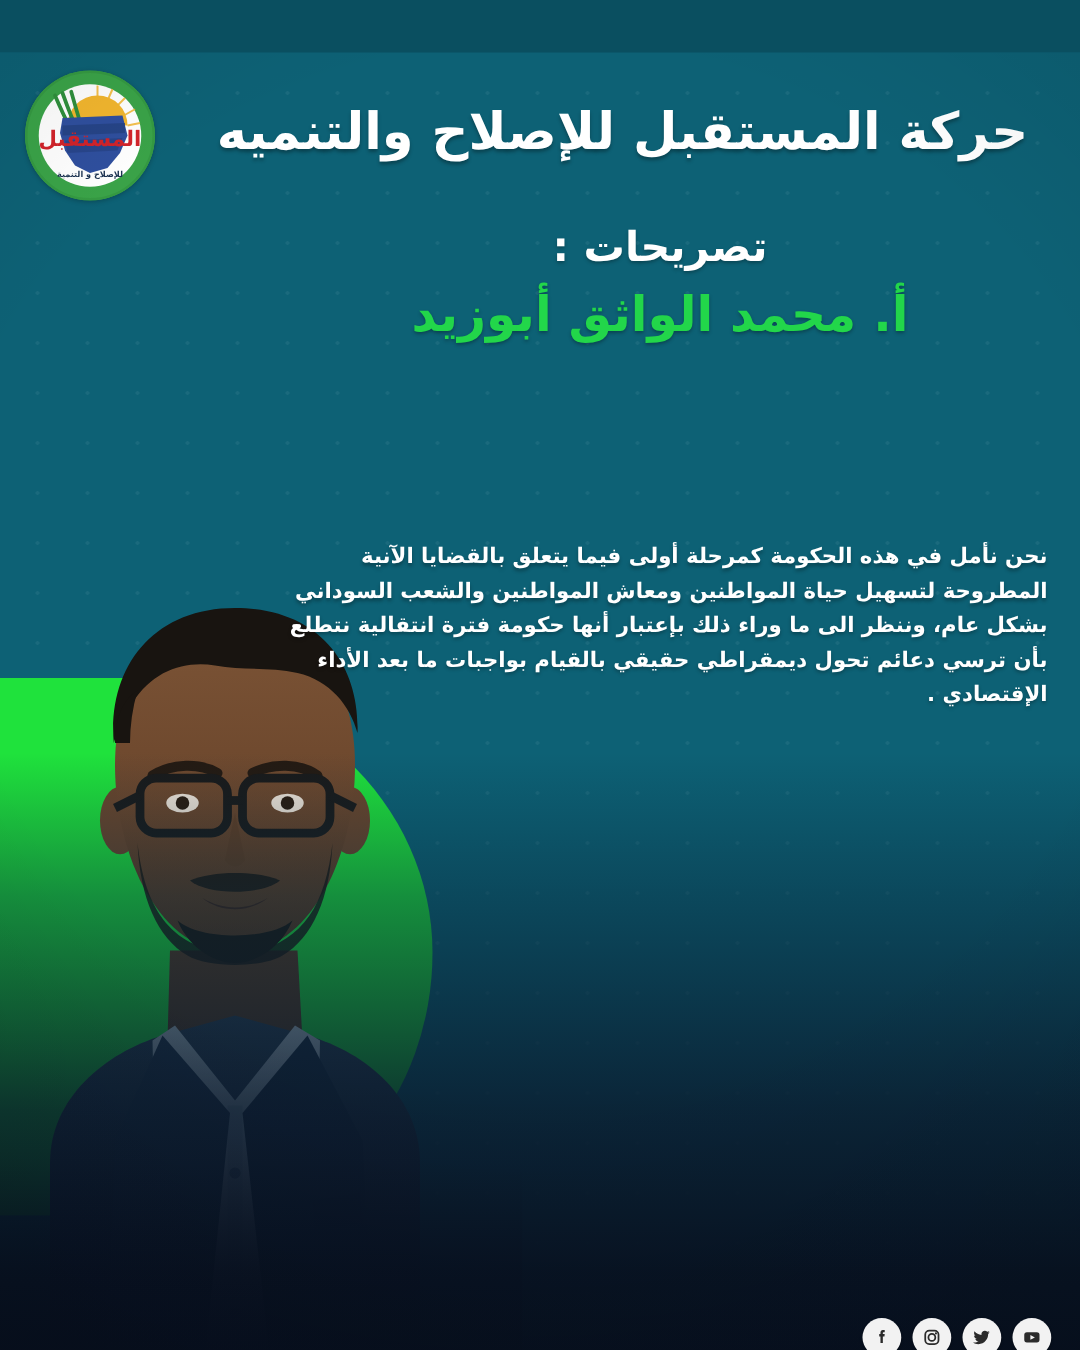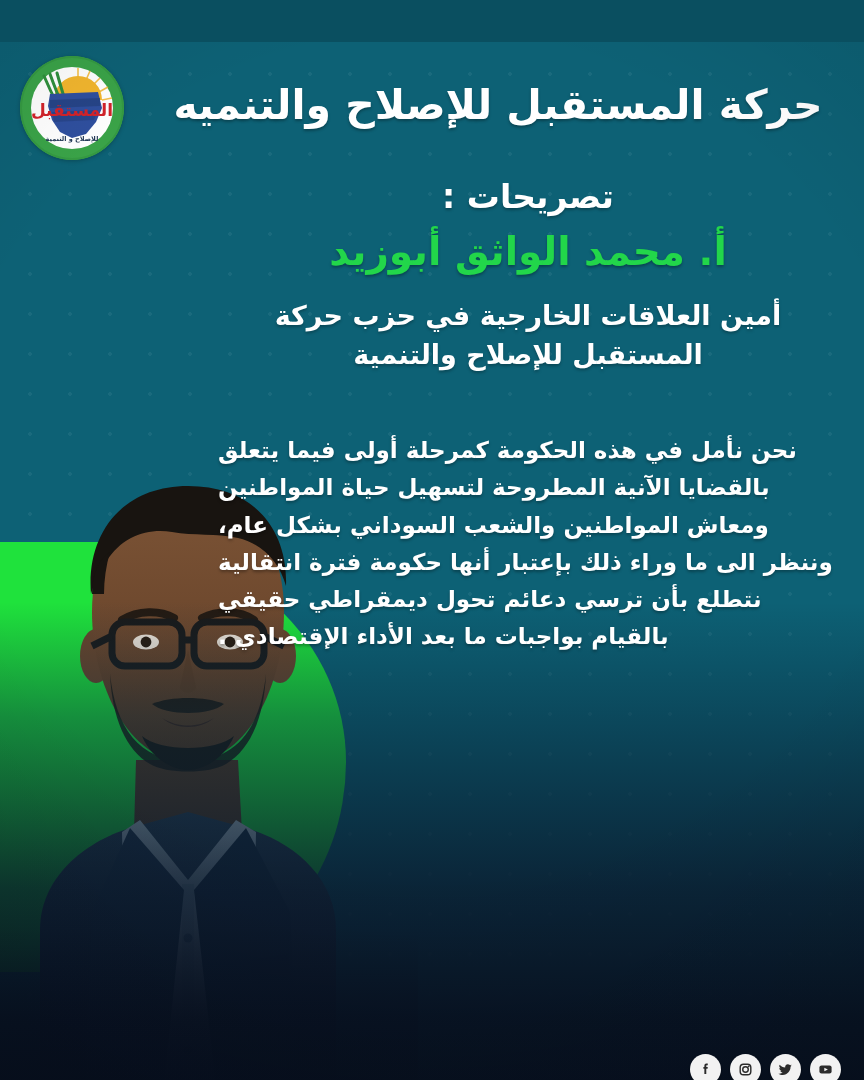--- a/index.html
+++ b/index.html
@@ -88,22 +88,22 @@
     text-shadow:0 2px 3px rgba(0,0,0,.30);
     line-height:1.3;margin:0 0 18px 0;
   }
   .speaker-role{
     font-size:27px;font-weight:700;color:#ffffff;
     text-shadow:0 2px 3px rgba(0,0,0,.26);
     line-height:1.45;margin:0;
   }
   .statement{
     position:absolute;right:26px;top:390px;width:620px;
-    direction:rtl;text-align:left;color:#ffffff;
-    font-size:23px;font-weight:700;line-height:1.62;
+    direction:rtl;text-align:right;color:#ffffff;
+    font-size:17px;font-weight:700;line-height:1.62;
     text-shadow:0 2px 3px rgba(0,0,0,.30);
   }
   .statement p{margin:0;}
 
   
   .social{
     position:absolute;left:690px;top:1012px;
     display:flex;gap:9px;direction:ltr;
   }
   .social .chip{
@@ -236,21 +236,20 @@
       <rect x="0" y="470" width="430" height="192" fill="url(#fadeBottom)"></rect>
     </svg>
   </div>
 
   <div class="bottom-fade"></div>
   <div class="vignette"></div>
 
   <div class="content">
     <div class="kicker">تصريحات :</div>
     <div class="speaker-name">أ. محمد الواثق أبوزيد</div>
-    <div class="speaker-role">أمين العلاقات الخارجية في حزب حركة المستقبل للإصلاح والتنمية</div>
   </div>
 
   <div class="statement">
     <p>نحن نأمل في هذه الحكومة كمرحلة أولى فيما يتعلق بالقضايا الآنية المطروحة لتسهيل حياة المواطنين ومعاش المواطنين  والشعب السوداني بشكل عام،  وننظر الى ما وراء ذلك بإعتبار أنها حكومة فترة  انتقالية  نتطلع بأن ترسي دعائم تحول ديمقراطي حقيقي بالقيام بواجبات ما بعد الأداء الإقتصادي .</p>
   </div>
 
   <div class="social">
 
     <span class="chip" title="Facebook">
       <svg width="17" height="17" viewBox="0 0 24 24" aria-hidden="true">

